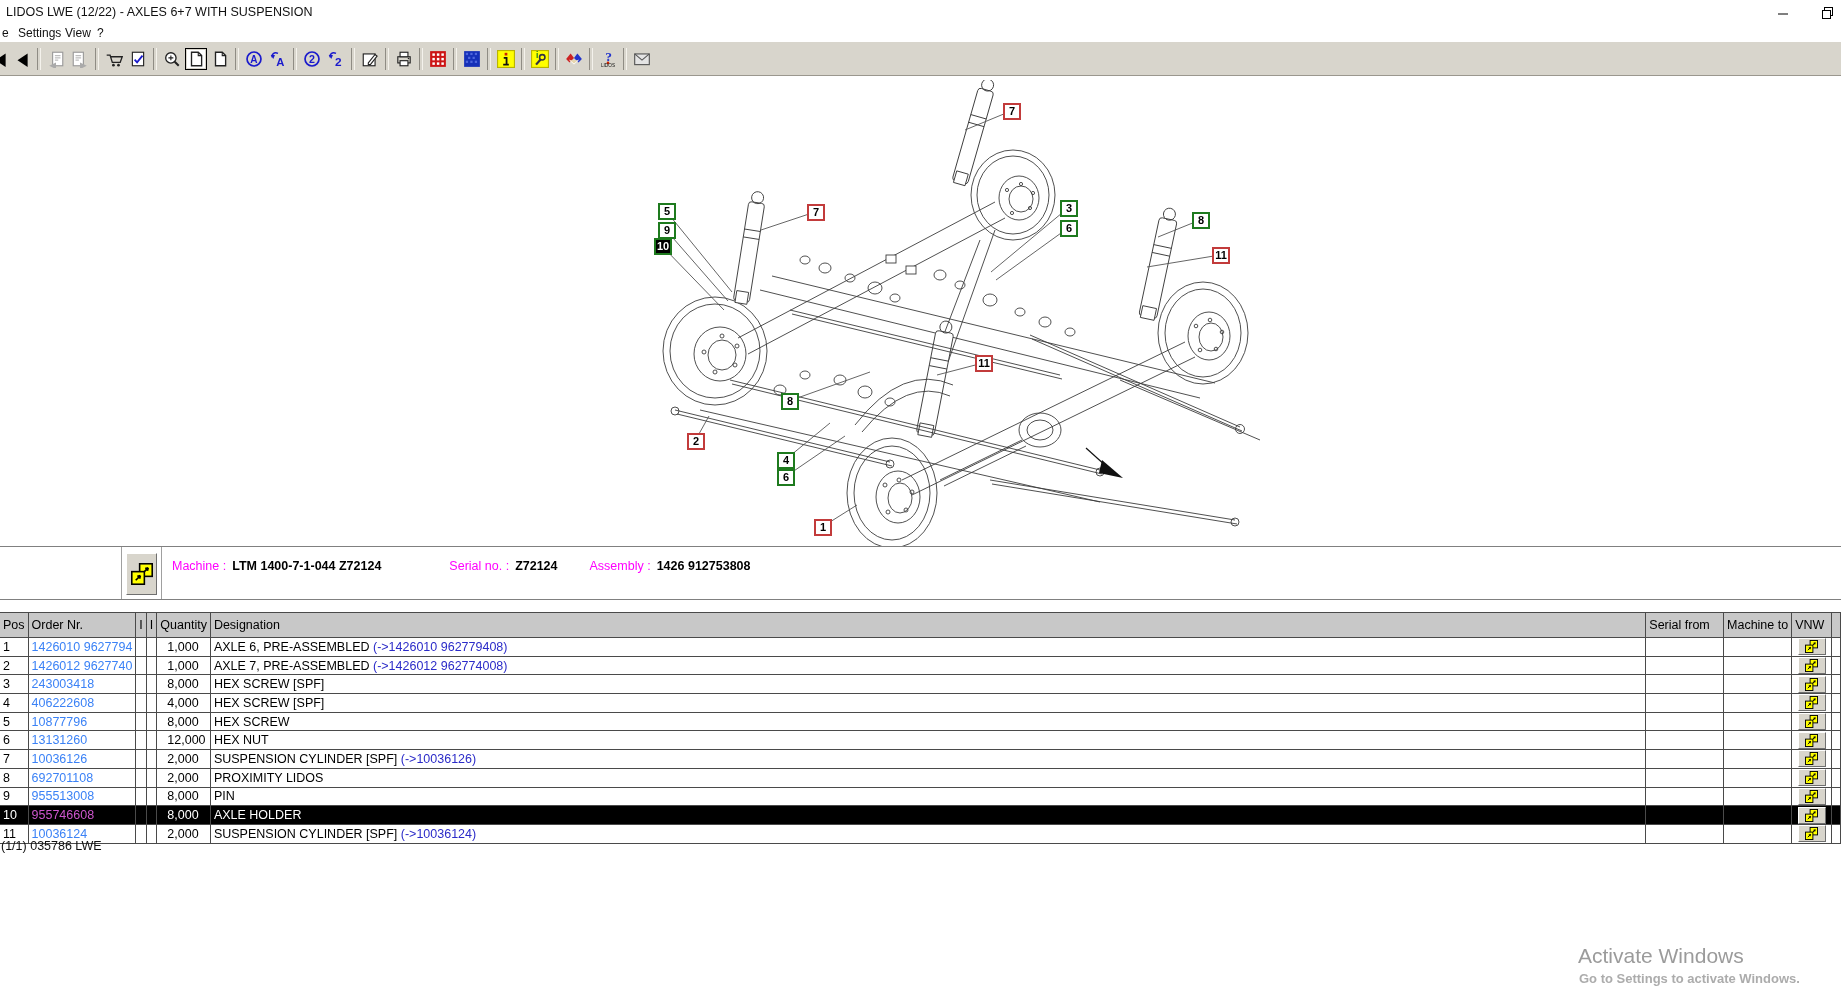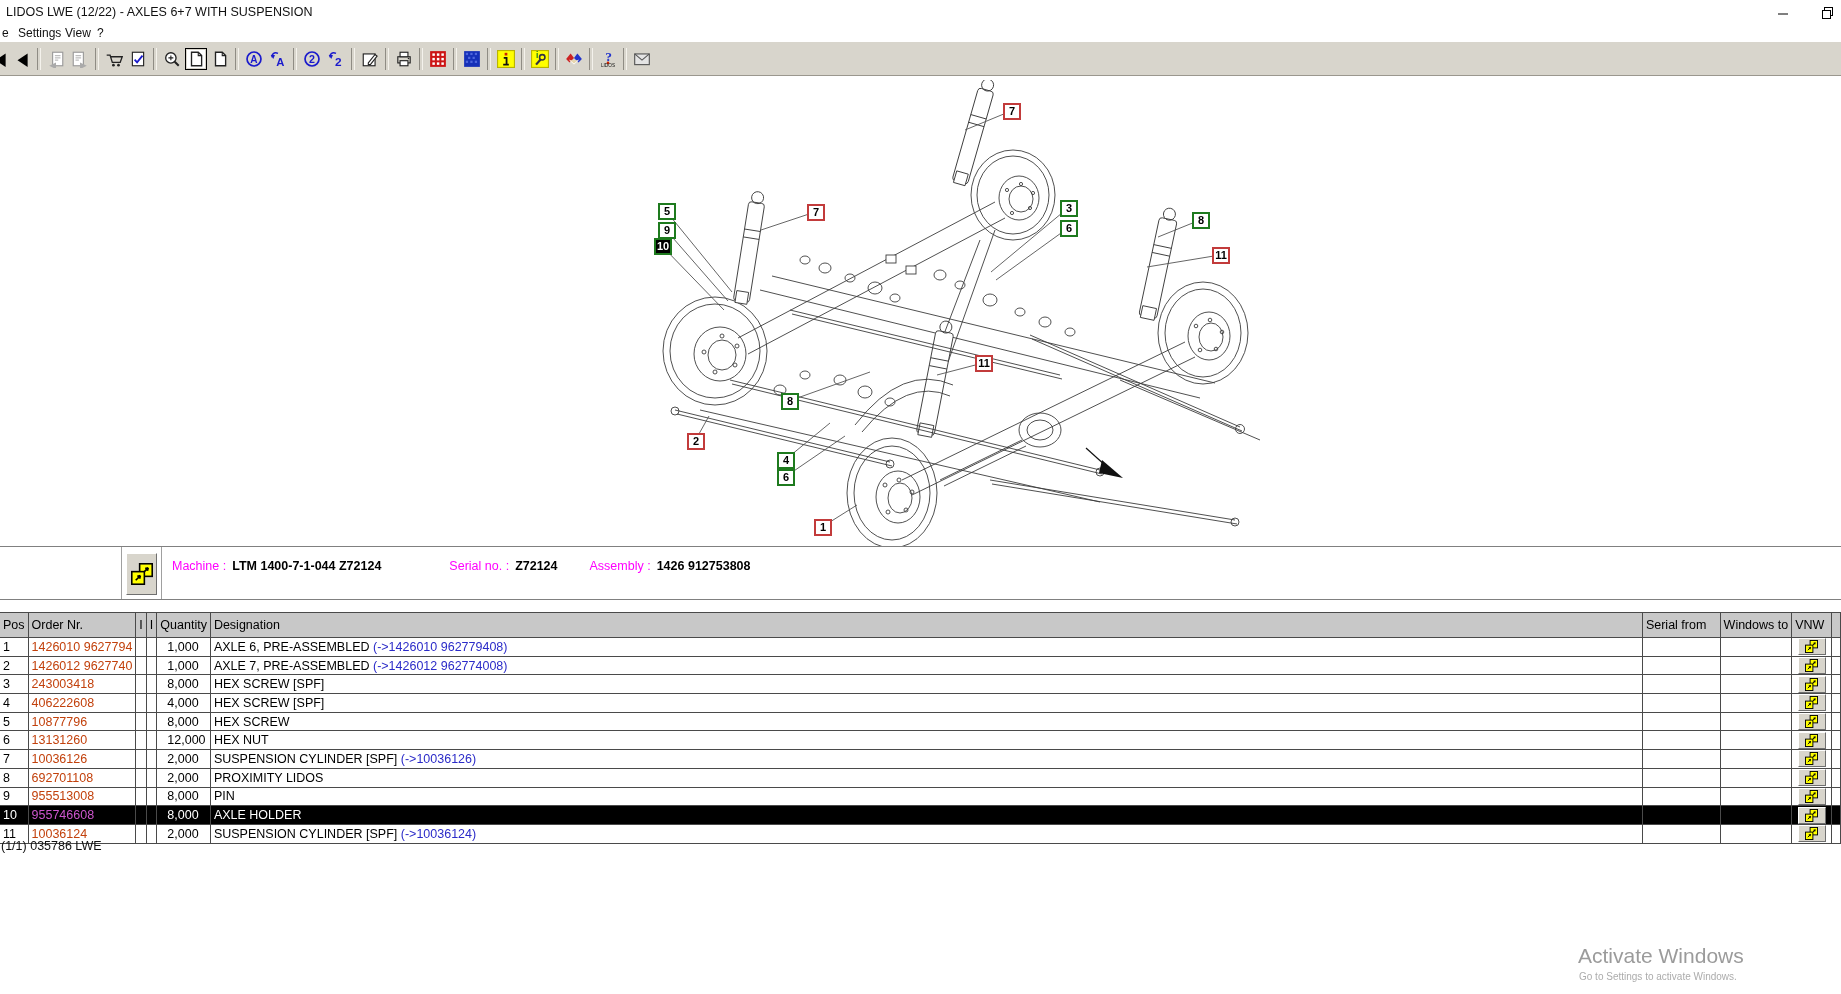--- a/index.html
+++ b/index.html
@@ -58,36 +58,36 @@
   #tablewrap{left:-1px;top:612px;}
   table{border-collapse:collapse;table-layout:fixed;font-size:12.5px;}
   th,td{border:1px solid #4a4a4a;padding:0 3px;overflow:hidden;white-space:nowrap;
         height:18.7px;box-sizing:border-box;text-align:left;font-weight:normal;}
   th{background:#c8c8c8;height:25px;color:#000;}
   td{background:#fff;color:#000;}
   col.c-pos{width:24px;}col.c-order{width:97px;}col.c-i{width:10px;}
   col.c-qty{width:53px;}col.c-desig{width:1470px;}col.c-sfrom{width:78px;}
   col.c-sto{width:54px;}col.c-vnw{width:40px;}col.c-pad{width:9px;}
   .th-i{text-align:center;}
-  td.order{color:#c2410c;}
+  td.order{color:#3b82f6;}
   td.qty{padding-left:10px;}
   .dlink{color:#2b2bc8;}
   tr.selected td{background:#000;color:#fff;}
   tr.selected td.order{color:#cc55cc;}
   td.vnw{padding:0;text-align:center;}
   .vnw-btn{width:26px;height:15px;margin:0 auto;background:#d8d5cc;
            border:1px solid;border-color:#fff #6f6f6f #6f6f6f #fff;
            display:flex;align-items:center;justify-content:center;}
   tr.selected td.vnw{background:#000;}
 
   #statusbar{left:1px;top:839px;font-size:12.5px;color:#111;}
 
   
   #wm1{left:1578px;top:944px;font-size:21px;color:#9b9b9b;text-align:center;}
-  #wm2{left:1579px;top:971px;font-size:10px;color:#acacac;}
+  #wm2{left:1579px;top:971px;font-size:13px;color:#acacac;font-weight:bold;}
 </style>
 </head>
 <body>
 
 <div class="abs" id="titlebar">
   <div class="abs" id="title">LIDOS LWE (12/22) - AXLES 6+7 WITH SUSPENSION</div>
   <div class="abs winbtn" id="btn-min">
     <svg width="12" height="12" viewBox="0 0 12 12">
         <path d="M1 8h10" stroke="#000" stroke-width="1"></path>
       </svg>
@@ -486,21 +486,21 @@
     </colgroup>
     <thead>
       <tr>
         <th>Pos</th>
         <th>Order Nr.</th>
         <th class="th-i">I</th>
         <th class="th-i">I</th>
         <th>Quantity</th>
         <th>Designation</th>
         <th>Serial from</th>
-        <th>Windows to</th>
+        <th>Machine to</th>
         <th>VNW</th>
         <th></th>
       </tr>
     </thead>
     <tbody id="tbody">
         <tr>
           <td>1</td>
           <td class="order">1426010 9627794</td>
           <td></td>
           <td></td>

